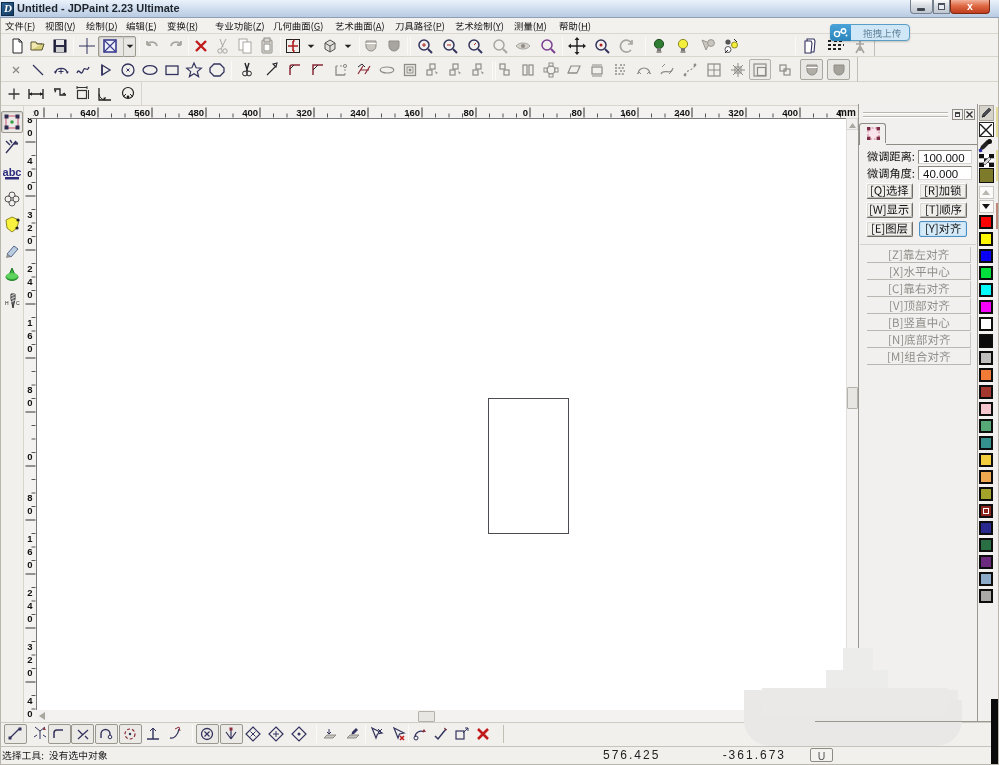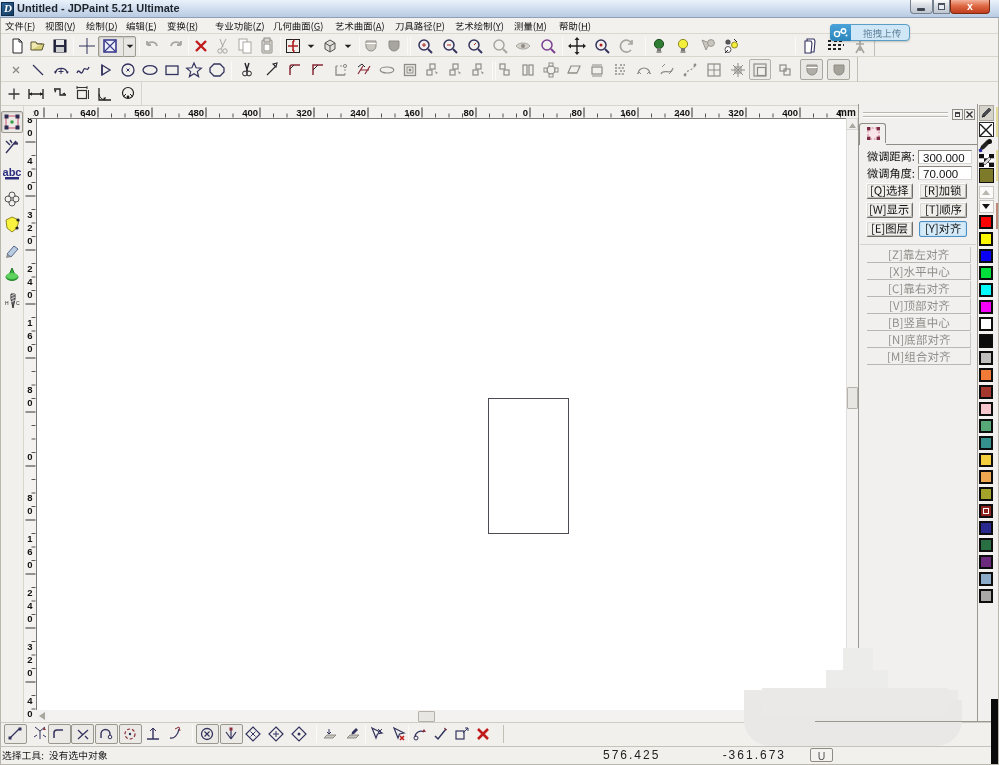--- a/index.html
+++ b/index.html
@@ -99,21 +99,21 @@
       <path id="g9760" d="M244 -504H770V-428H244ZM171 -555V-377H846V-555ZM463 -840V-775H276L300 -824L230 -834C210 -785 172 -728 118 -683C130 -679 145 -670 157 -661H67V-606H934V-661H540V-722H860V-775H540V-840ZM194 -661C213 -680 229 -701 244 -722H463V-661ZM571 -358V80H646V-14H958V-70H646V-135H908V-186H646V-249H929V-302H646V-358ZM48 -70V-18H357V80H432V-360H357V-301H73V-248H357V-186H96V-134H357V-70Z"></path>
       <path id="g9762" d="M389 -334H601V-221H389ZM389 -395V-506H601V-395ZM389 -160H601V-43H389ZM58 -774V-702H444C437 -661 426 -614 416 -576H104V80H176V27H820V80H896V-576H493L532 -702H945V-774ZM176 -43V-506H320V-43ZM820 -43H670V-506H820Z"></path>
       <path id="g9876" d="M662 -496V-295C662 -191 645 -58 398 21C413 37 435 63 444 80C695 -15 736 -168 736 -294V-496ZM707 -90C779 -39 869 34 912 82L963 25C918 -22 827 -92 755 -139ZM476 -628V-155H547V-557H848V-157H921V-628H692L730 -729H961V-796H435V-729H648C641 -696 631 -659 621 -628ZM45 -769V-698H207V-51C207 -35 202 -31 185 -30C169 -29 115 -29 54 -31C66 -10 78 24 82 44C162 45 211 42 240 29C271 17 282 -5 282 -51V-698H416V-769Z"></path>
       <path id="g987A" d="M367 -807V53H433V-807ZM232 -732V-63H291V-732ZM92 -804V-400C92 -237 85 -90 30 33C46 42 72 65 83 79C148 -56 156 -217 156 -400V-804ZM513 -628V-150H581V-559H846V-152H917V-628H717C730 -659 743 -695 756 -730H955V-796H486V-730H676C668 -697 657 -659 646 -628ZM679 -488V-287C679 -187 658 -48 451 31C468 45 488 69 498 84C617 33 680 -34 713 -104C782 -48 862 28 901 79L954 31C912 -20 824 -98 755 -153L723 -127C744 -181 748 -237 748 -287V-488Z"></path>
       <path id="g9F50" d="M655 -336V80H733V-336ZM266 -338V-226C266 -140 251 -45 121 25C139 38 167 64 179 80C323 -1 341 -118 341 -224V-338ZM669 -672C628 -609 571 -559 501 -519C426 -560 363 -611 317 -672ZM436 -825C455 -798 475 -765 488 -737H62V-672H239C288 -596 352 -533 430 -483C320 -434 186 -403 41 -385C55 -368 77 -334 84 -317C239 -343 382 -380 502 -441C619 -382 760 -345 921 -327C930 -347 949 -378 965 -395C817 -408 685 -438 575 -483C651 -533 713 -594 759 -672H936V-737H572C559 -769 531 -812 506 -844Z"></path>
     </defs>
   </svg>
 <div class="a" style="left:0;top:0;width:999px;height:18px;background:linear-gradient(#eaf2fb,#cfdcee 55%,#b9cbe2);border-bottom:1px solid #8da0b8"></div>
 <div class="a" style="left:1px;top:2px;width:13px;height:14px;background:linear-gradient(135deg,#2a6396,#153a60);border:1px solid #0e2c4a"></div>
 <div class="a" style="left:4px;top:2px;width:8px;height:12px;color:#fff;font:italic bold 11px 'Liberation Serif',serif">D</div>
-<div class="a" style="left:17px;top:2px;width:300px;height:14px;font:bold 11px 'Liberation Sans',sans-serif;color:#1d242c">Untitled - JDPaint 5.21 Ultimate</div>
+<div class="a" style="left:17px;top:2px;width:300px;height:14px;font:bold 11px 'Liberation Sans',sans-serif;color:#1d242c">Untitled - JDPaint 2.23 Ultimate</div>
 <div class="a" style="left:910px;top:0;width:23px;height:14px;background:linear-gradient(#fbfbfb,#d7dce2 45%,#bfc6cf);border:1px solid #76808f;border-top:none;border-radius:0 0 4px 4px"></div>
 <div class="a" style="left:917px;top:8px;width:8px;height:2.5px;background:#3f4650;border-radius:1px"></div>
 <div class="a" style="left:933px;top:0;width:17px;height:14px;background:linear-gradient(#fbfbfb,#d7dce2 45%,#bfc6cf);border:1px solid #76808f;border-top:none"></div>
 <div class="a" style="left:938px;top:3px;width:7px;height:7px;border:1px solid #49505c;border-top-width:2px;background:#e8ecf2"></div>
 <div class="a" style="left:950px;top:0;width:40px;height:14px;background:linear-gradient(#f3b29d,#de6a44 45%,#c03c1d);border:1px solid #7c2912;border-top:none;border-radius:0 0 4px 4px"></div>
 <div class="a" style="left:963px;top:0px;width:14px;height:13px;color:#fff;font:bold 10.5px 'Liberation Sans',sans-serif;text-align:center">x</div>
 <div class="a" style="left:0;top:18px;width:999px;height:16px;background:#f2f1ee;border-bottom:1px solid #dbd8d0"></div>
 <svg class="t" style="left:5.4px;top:20.0px" width="30.34" height="12.22" viewBox="0 -1040 3228 1300" fill="#1a1a1a">
     <use href="#g6587" x="0"></use>
     <use href="#g4EF6" x="1000"></use>
@@ -770,30 +770,30 @@
     <rect x="9.6" y="9.6" width="3.4" height="3.4" fill="#7e2c48"></rect>
   </svg>
 <svg class="t" style="left:867.0px;top:149.4px" width="47.91" height="14.56" viewBox="0 -1040 4278 1300" fill="#111">
     <use href="#g5FAE" x="0"></use>
     <use href="#g8C03" x="1000"></use>
     <use href="#g8DDD" x="2000"></use>
     <use href="#g79BB" x="3000"></use>
     <use href="#g003A" x="4000"></use>
   </svg>
 <div class="a" style="left:918px;top:150px;width:54px;height:14px;background:#fff;border:1px solid #8a887f;border-right-color:#d9d7d3;border-bottom-color:#d9d7d3"></div>
-<div class="a" style="left:923px;top:151.5px;font:11.5px 'Liberation Sans';color:#111">300.000</div>
+<div class="a" style="left:923px;top:151.5px;font:11.5px 'Liberation Sans';color:#111">100.000</div>
 <svg class="t" style="left:867.0px;top:165.9px" width="47.91" height="14.56" viewBox="0 -1040 4278 1300" fill="#111">
     <use href="#g5FAE" x="0"></use>
     <use href="#g8C03" x="1000"></use>
     <use href="#g89D2" x="2000"></use>
     <use href="#g5EA6" x="3000"></use>
     <use href="#g003A" x="4000"></use>
   </svg>
 <div class="a" style="left:918px;top:166px;width:54px;height:14px;background:#fff;border:1px solid #8a887f;border-right-color:#d9d7d3;border-bottom-color:#d9d7d3"></div>
-<div class="a" style="left:923px;top:167.5px;font:11.5px 'Liberation Sans';color:#111">70.000</div>
+<div class="a" style="left:923px;top:167.5px;font:11.5px 'Liberation Sans';color:#111">40.000</div>
 <div class="a" style="left:866px;top:183px;width:47px;height:15.5px;background:#f0efec;border:1px solid;border-color:#fdfdfc #6f6d67 #6f6d67 #fdfdfc;box-shadow:1px 1px 0 #d9d7d2 inset,-1px -1px 0 #bdbbb5 inset;border-radius:2px"></div>
 <svg class="t" style="left:870.2px;top:183.2px" width="38.62" height="14.69" viewBox="0 -1040 3418 1300" fill="#141414">
     <use href="#g005B" x="0"></use>
     <use href="#g0051" x="338"></use>
     <use href="#g005D" x="1080"></use>
     <use href="#g9009" x="1418"></use>
     <use href="#g62E9" x="2418"></use>
   </svg>
 <div class="a" style="left:919px;top:183px;width:48px;height:15.5px;background:#f0efec;border:1px solid;border-color:#fdfdfc #6f6d67 #6f6d67 #fdfdfc;box-shadow:1px 1px 0 #d9d7d2 inset,-1px -1px 0 #bdbbb5 inset;border-radius:2px"></div>
 <svg class="t" style="left:924.3px;top:183.2px" width="37.41" height="14.69" viewBox="0 -1040 3311 1300" fill="#141414">

